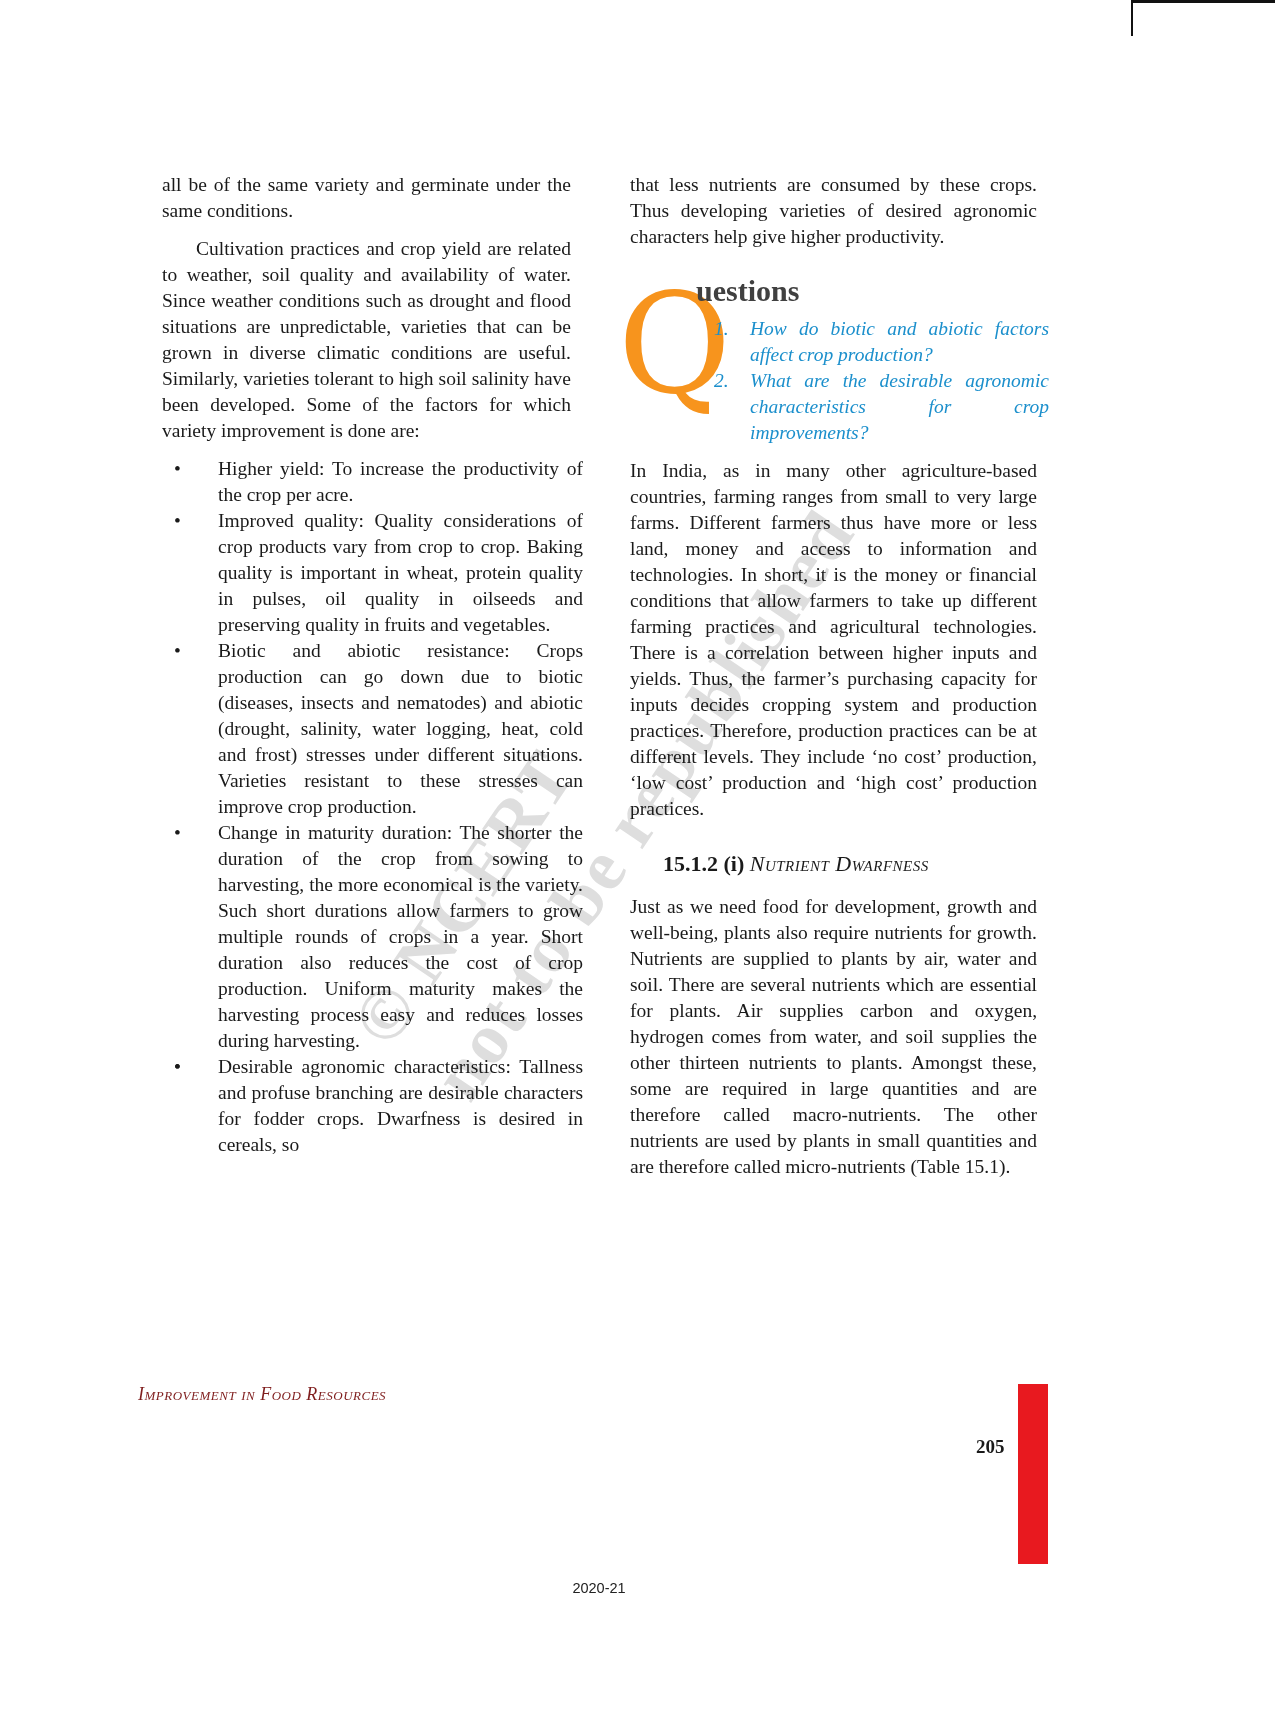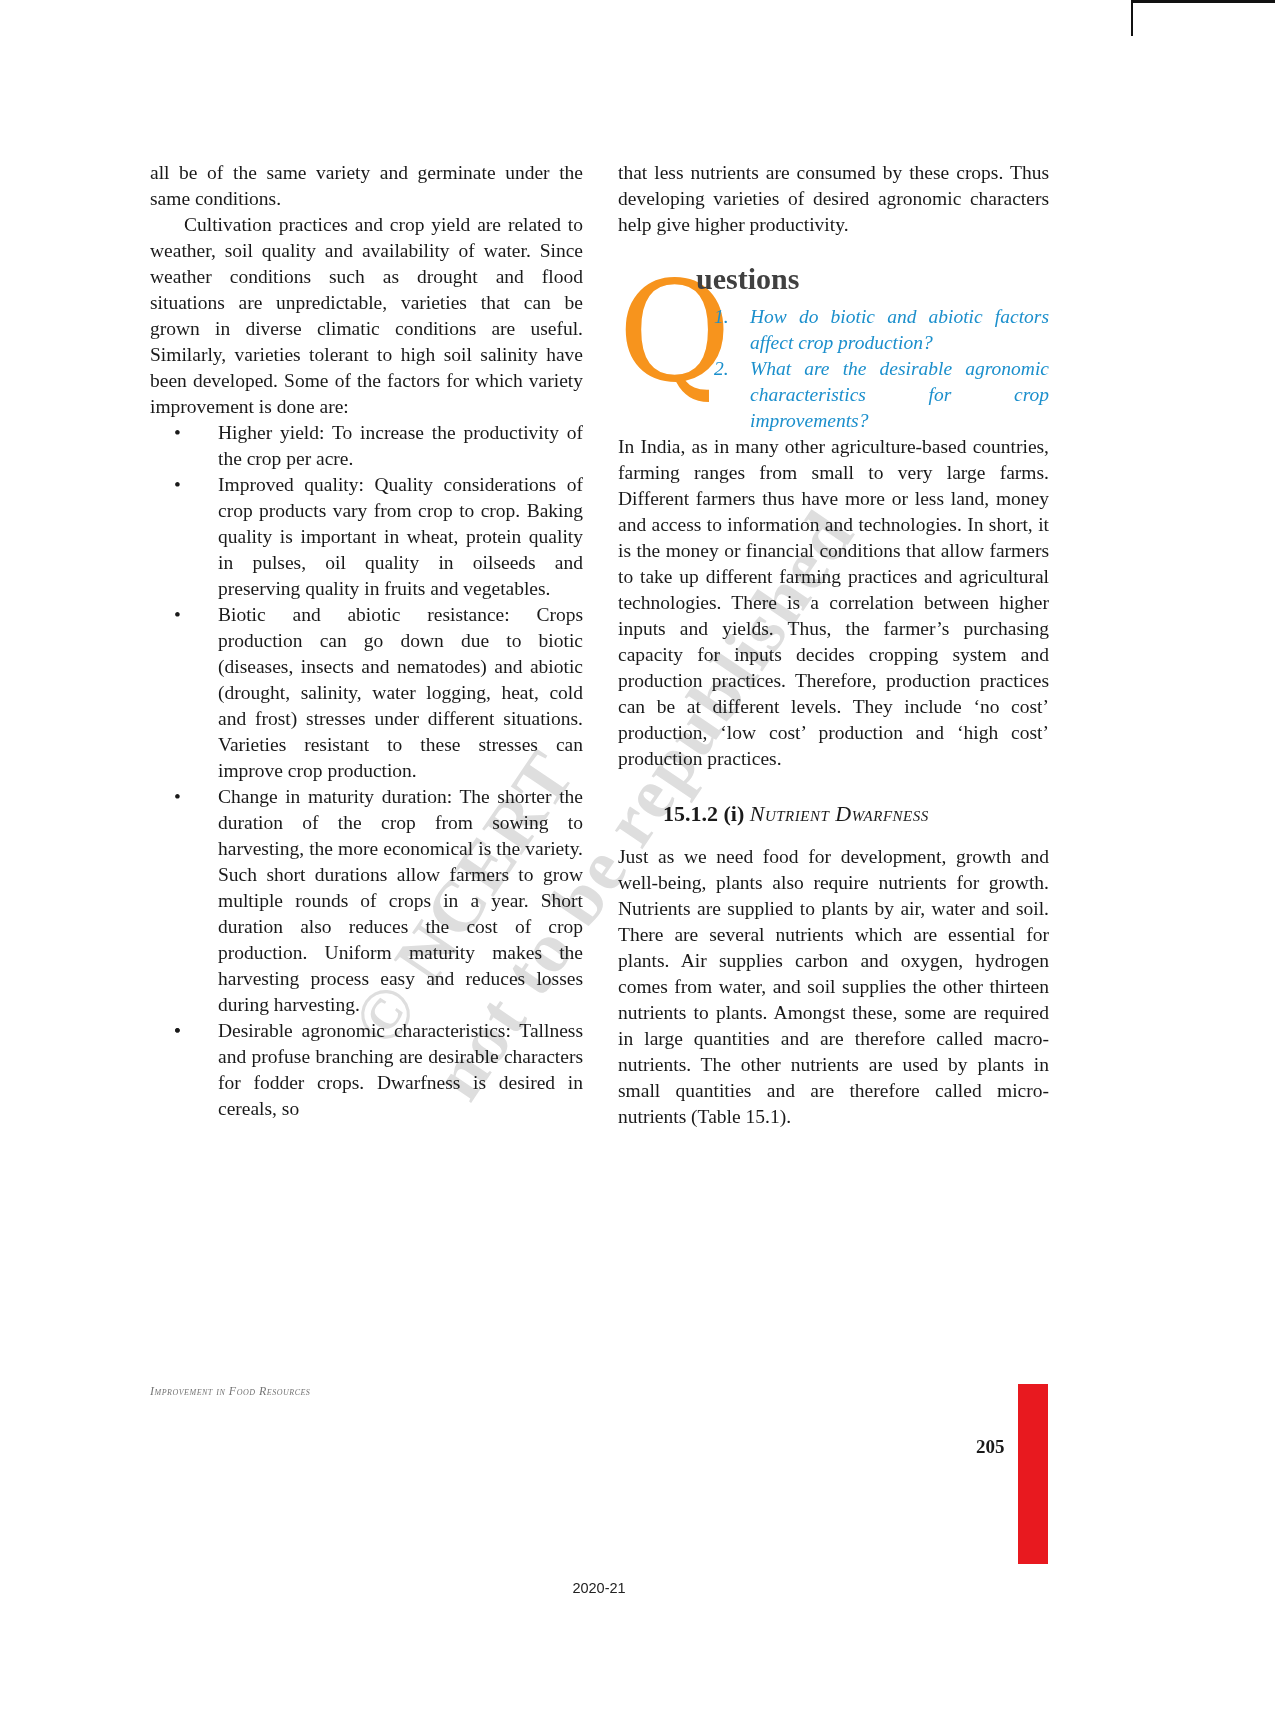--- a/index.html
+++ b/index.html
@@ -29,21 +29,21 @@
     z-index:1; pointer-events:none;
   }
 
   .content { position:absolute; inset:0; z-index:2; }
 
   .col { position:absolute; top:160px; font-size:19.5px; line-height:26px; text-align:justify; }
   .col-left  { left:150px; width:433px; }
   .col-right { left:618px; width:431px; }
 
   p.indent { text-indent:34px; }
-  .col p { margin:0; }
+  .col p { margin:12px; }
 
   ul.bullets { list-style:none; margin:0; padding:0; }
   ul.bullets li { position:relative; padding-left:68px; }
   ul.bullets li .marker { position:absolute; left:24px; top:0; }
 
   
   .questions { display:flex; margin-top:24px; }
   .bigQ {
     width:92px; flex:0 0 92px;
     font-size:138px; line-height:0.82;
@@ -64,23 +64,23 @@
   ol.q-list li .q-num { position:absolute; left:4px; top:0; }
 
   .h-section { margin:38px 0 18px; font-size:23px; font-weight:bold; line-height:1.1; }
   .h-section .sec-title { font-variant:small-caps; letter-spacing:0.5px; }
   .h-sub { margin:30px 0 18px; font-size:22px; line-height:1.1; }
   .h-sub .sec-num { font-weight:bold; font-style:normal;margin-left:45px; }
   .h-sub .sec-title { font-style:italic; font-variant:small-caps; font-weight:normal; letter-spacing:0.5px; }
 
   
   .footer-title {
-    position:absolute; left:150px; top:1384px;
-    font-size:12px; font-style:italic; font-variant:small-caps;
-    letter-spacing:0.5px; color:#737373; z-index:2;
+    position:absolute; left:138px; top:1384px;
+    font-size:18px; font-style:italic; font-variant:small-caps;
+    letter-spacing:0.5px; color:#7f1d1d; z-index:2;
   }
   .page-number {
     position:absolute; left:976px; top:1436px;
     font-size:19px; font-weight:bold; z-index:2;
   }
   .red-bar {
     position:absolute; left:1018px; top:1384px;
     width:30px; height:180px; background:#E8191F; z-index:2;
   }
   .year {

